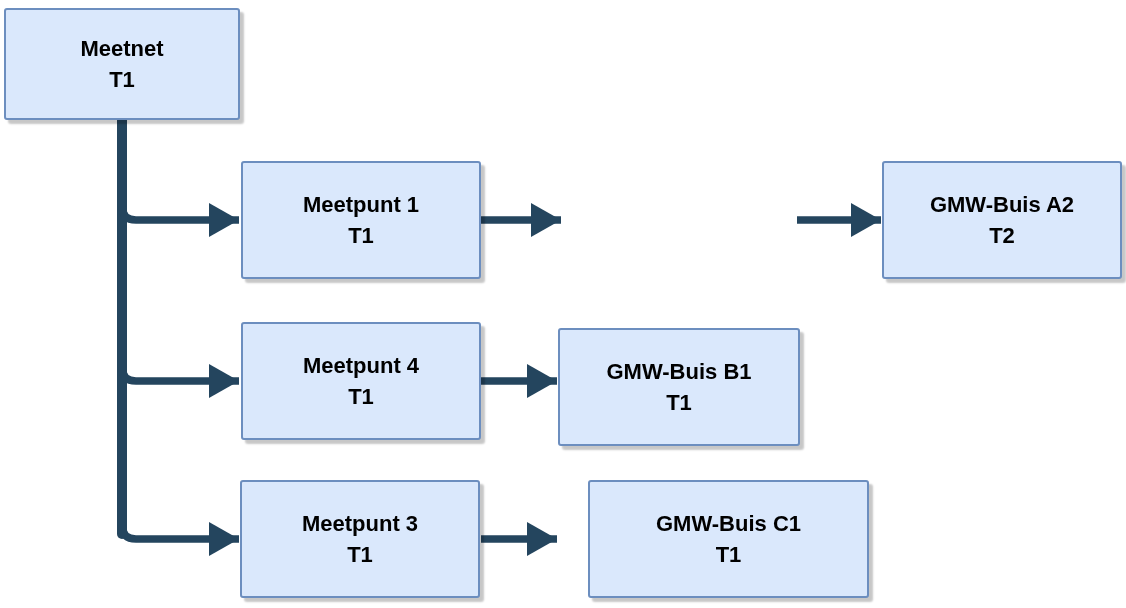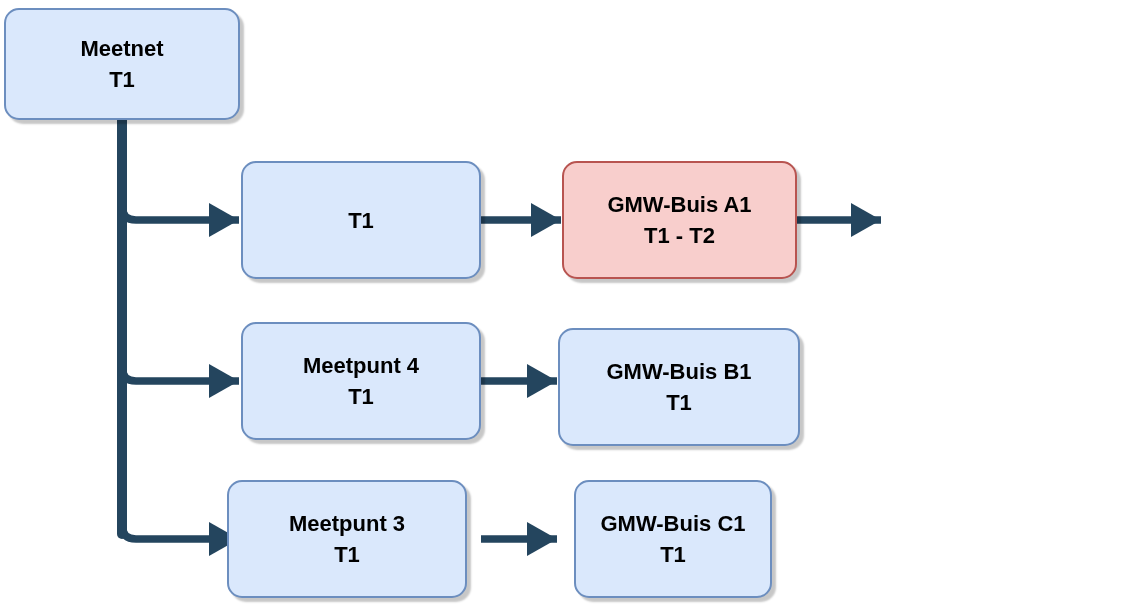--- a/index.html
+++ b/index.html
@@ -18,21 +18,21 @@
   .edges-layer {
     position: absolute;
     left: 0;
     top: 0;
     width: 1126px;
     height: 608px;
   }
   .node {
     position: absolute;
     box-sizing: border-box;
-    border-radius: 15px;
+    border-radius: 3px;
     border: 2px solid;
     display: flex;
     flex-direction: column;
     align-items: center;
     justify-content: center;
     text-align: center;
     box-shadow: 4px 4px 2px rgba(0, 0, 0, 0.22);
   }
   .node .line {
     display: block;
@@ -76,42 +76,43 @@
     <path d="M481,381 L557,381" stroke="#24455e" stroke-width="7.5" fill="none" marker-end="url(#ah)"></path>
     <path d="M481,539 L557,539" stroke="#24455e" stroke-width="7.5" fill="none" marker-end="url(#ah)"></path>
   </svg>
 
   <div class="node blue" style="left:4px; top:8px; width:236px; height:112px;">
     <span class="line">Meetnet</span>
     <span class="line">T1</span>
   </div>
 
   <div class="node blue" style="left:241px; top:161px; width:240px; height:118px;">
+    <span class="line">Meetpunt 1</span>
     <span class="line">T1</span>
   </div>
 
-  <div class="node red" style="left:562px; top:161px; width:235px; height:118px;">
-    <span class="line">GMW-Buis A1</span>
-    <span class="line">T1 - T2</span>
+
+  <div class="node blue" style="left:882px; top:161px; width:240px; height:118px;">
+    <span class="line">GMW-Buis A2</span>
+    <span class="line">T2</span>
   </div>
-
 
   <div class="node blue" style="left:241px; top:322px; width:240px; height:118px;">
     <span class="line">Meetpunt 4</span>
     <span class="line">T1</span>
   </div>
 
   <div class="node blue" style="left:558px; top:328px; width:242px; height:118px;">
     <span class="line">GMW-Buis B1</span>
     <span class="line">T1</span>
   </div>
 
-  <div class="node blue" style="left:227px; top:480px; width:240px; height:118px;">
+  <div class="node blue" style="left:240px; top:480px; width:240px; height:118px;">
     <span class="line">Meetpunt 3</span>
     <span class="line">T1</span>
   </div>
 
-  <div class="node blue" style="left:574px; top:480px; width:198px; height:118px;text-align:center;">
+  <div class="node blue" style="left:588px; top:480px; width:281px; height:118px;text-align:center;">
     <span class="line">GMW-Buis C1</span>
     <span class="line">T1</span>
   </div>
 
 </div>
 
 </body></html>

